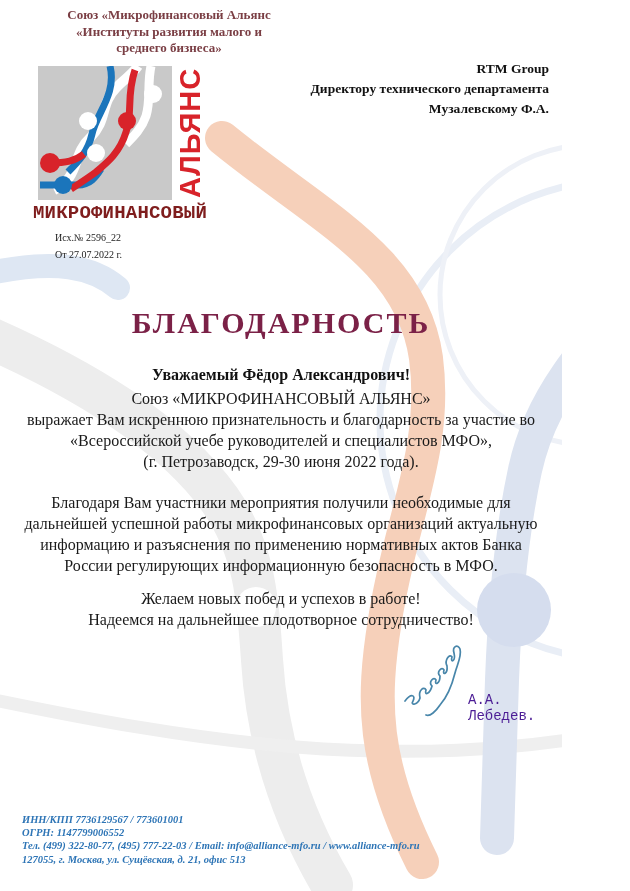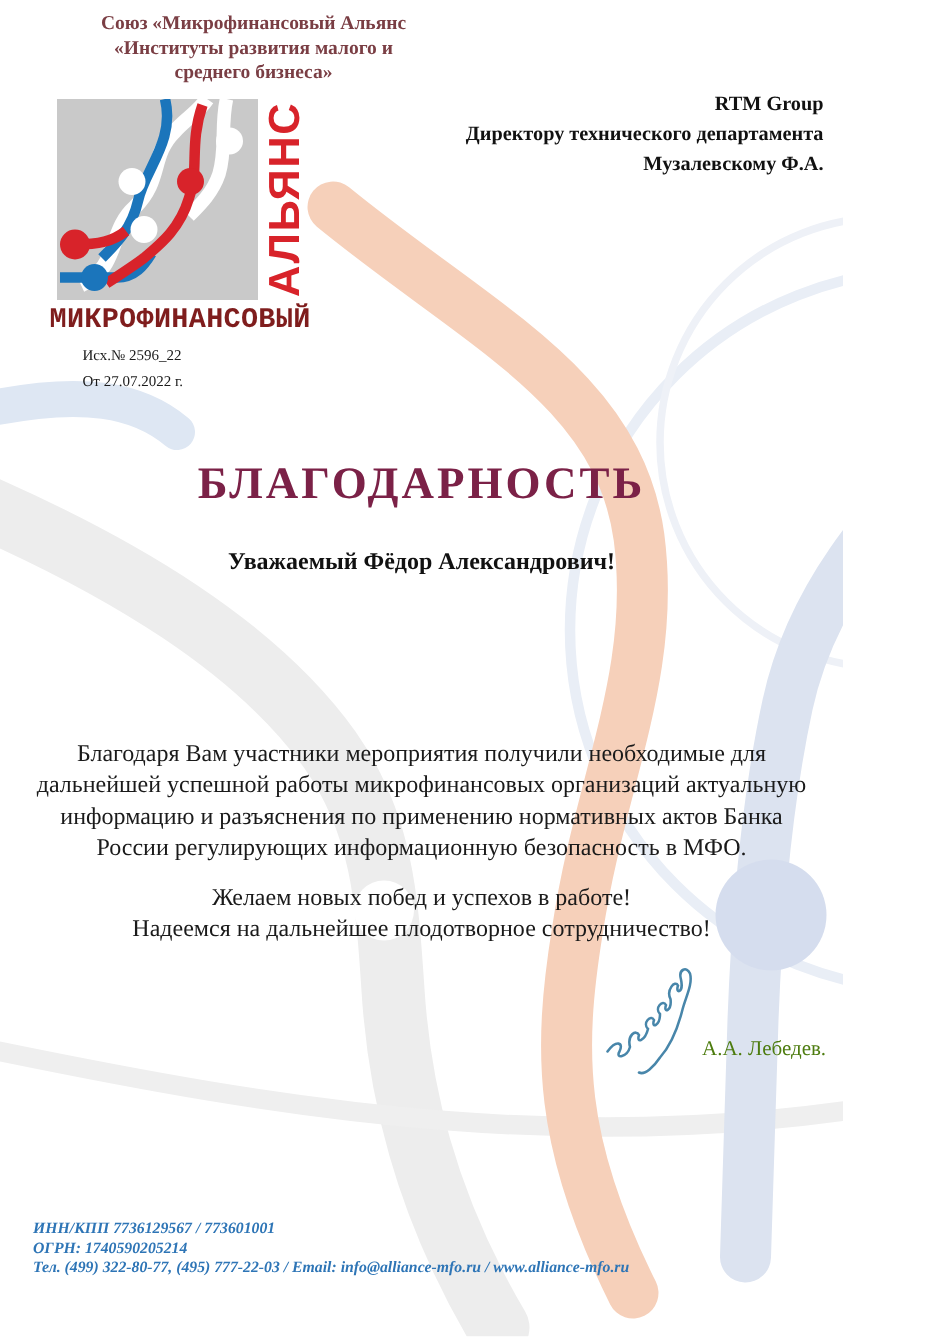--- a/index.html
+++ b/index.html
@@ -49,21 +49,21 @@
   .para{
     position:absolute;left:0;width:100%;text-align:center;
     font-size:16px;line-height:21px;white-space:pre-line;color:#1a1a1a;
   }
   .p1{top:388px;} .p2{top:492px;} .p3{top:588px;}
   .signoff{
     position:absolute;left:55px;top:671px;font-size:14px;line-height:20px;
     white-space:pre-line;color:#1a1a1a;
   }
   .signature-svg{position:absolute;left:393px;top:641px;}
-  .signer-name{position:absolute;left:468px;top:692px;font-size:14px;color:#4d7c0f;}
+  .signer-name{position:absolute;left:468px;top:692px;font-size:14px;color:#4c1d95;font-family:Liberation Mono, monospace;}
   .footer{
     position:absolute;left:22px;top:813px;width:560px;
     font-weight:bold;font-size:10.5px;line-height:13.2px;color:#2e75b6;font-style:italic;
   }
 </style>
 </head>
 <body>
 
 <div class="page">
 
@@ -120,37 +120,42 @@
       <div class="microfinance">МИКРОФИНАНСОВЫЙ</div>
     </div>
 
     <div class="ref-block">Исх.№ 2596_22
 От 27.07.2022 г.</div>
 
     <div class="title">БЛАГОДАРНОСТЬ</div>
 
     <div class="salutation">Уважаемый Фёдор Александрович!</div>
 
+    <div class="para p1">Союз «МИКРОФИНАНСОВЫЙ АЛЬЯНС»
+выражает Вам искреннюю признательность и благодарность за участие во
+«Всероссийской учебе руководителей и специалистов МФО»,
+(г. Петрозаводск, 29-30 июня 2022 года).</div>
     <div class="para p3">Желаем новых побед и успехов в работе!
 Надеемся на дальнейшее плодотворное сотрудничество!</div>
     <div class="para p2">Благодаря Вам участники мероприятия получили необходимые для
 дальнейшей успешной работы микрофинансовых организаций актуальную
 информацию и разъяснения по применению нормативных актов Банка
 России регулирующих информационную безопасность в МФО.</div>
 
 
     <svg class="signature-svg" width="82" height="80" viewBox="0 0 82 80" aria-hidden="true">
       <path d="M 12 60 C 18 52, 23 54, 20 60 C 17 65, 25 64, 27 57 C 25 49, 31 45, 33 49 C 31 55, 37 53, 39 45
                C 35 41, 41 35, 43 39 C 41 45, 47 43, 47 35 C 43 31, 49 25, 51 29 C 49 35, 55 33, 54 25
                C 51 19, 57 12, 59 16 C 57 22, 63 21, 61 12 C 59 5, 65 3, 67 8 C 69 15, 64 24, 62 32
                C 59 44, 55 55, 47 64 C 43 70, 37 76, 33 74" fill="none" stroke="#4886aa" stroke-width="1.7" stroke-linecap="round"></path>
     </svg>
 
     <div class="signer-name">А.А. Лебедев.</div>
 
     <div class="footer">
       <div>ИНН/КПП 7736129567 / 773601001</div>
-      <div>ОГРН: 1740590205214</div>
+      <div>ОГРН: 1147799006552</div>
       <div>Тел. (499) 322-80-77, (495) 777-22-03 / Email: info@alliance-mfo.ru / www.alliance-mfo.ru</div>
+      <div>127055, г. Москва, ул. Сущёвская, д. 21, офис 513</div>
     </div>
 
   </div>
 </div>
 
 </body></html>

